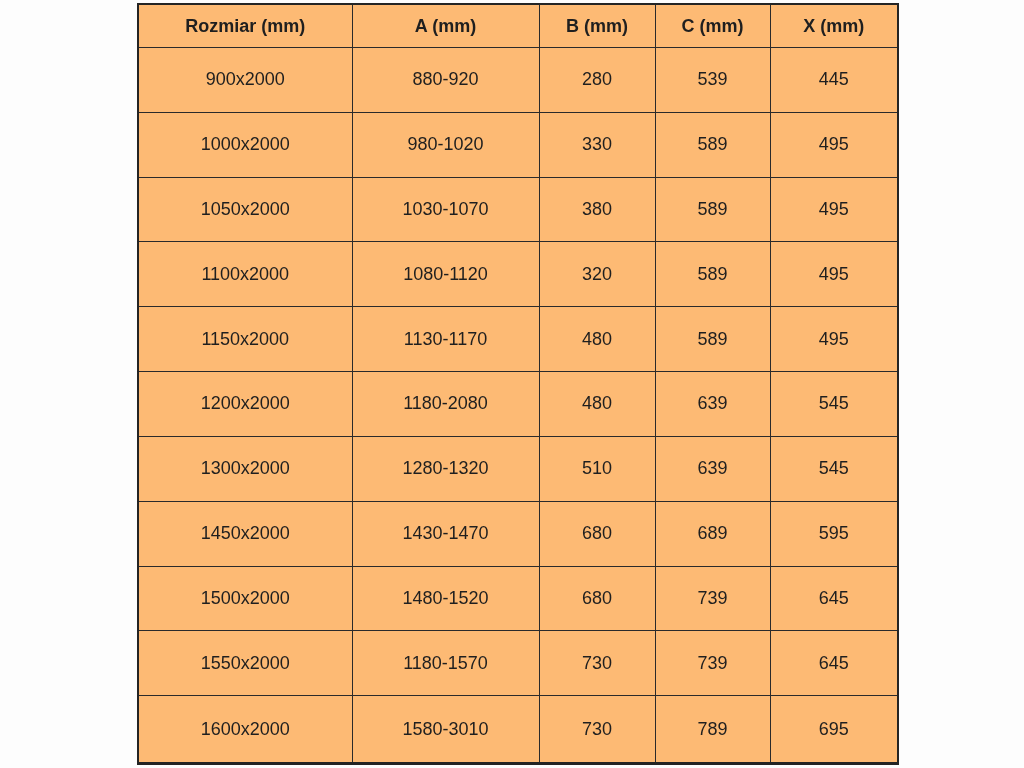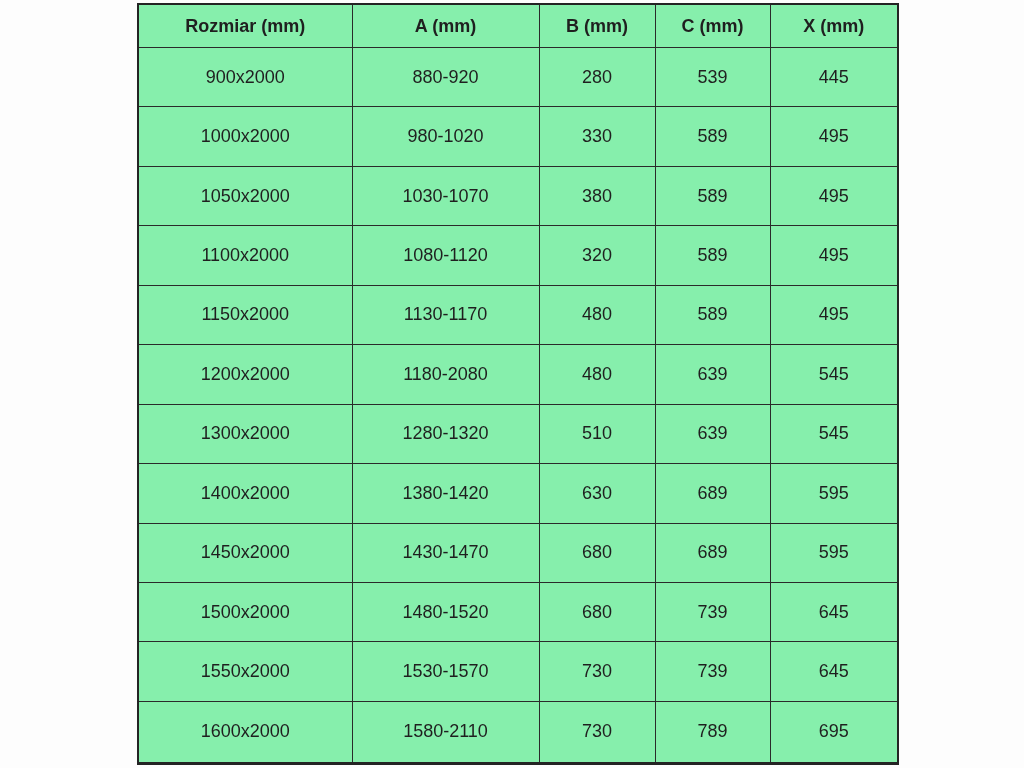--- a/index.html
+++ b/index.html
@@ -17,21 +17,21 @@
   .table-wrap {
     position: absolute;
     left: 137px;
     top: 3px;
   }
   table.size-table {
     border-collapse: collapse;
     table-layout: fixed;
     width: 760px;
     height: 762px;
-    background: #86efac;
+    background: #fdba74;
     border: 2px solid #242424;
     border-bottom-width: 3px;
   }
   table.size-table th,
   table.size-table td {
     border: 1px solid #2a2a2a;
     text-align: center;
     vertical-align: middle;
     color: #1f1f1f;
     font-size: 18px;
@@ -117,49 +117,42 @@
           <td>545</td>
         </tr>
         <tr>
           <td>1300x2000</td>
           <td>1280-1320</td>
           <td>510</td>
           <td>639</td>
           <td>545</td>
         </tr>
         <tr>
-          <td>1400x2000</td>
-          <td>1380-1420</td>
-          <td>630</td>
-          <td>689</td>
-          <td>595</td>
-        </tr>
-        <tr>
           <td>1450x2000</td>
           <td>1430-1470</td>
           <td>680</td>
           <td>689</td>
           <td>595</td>
         </tr>
         <tr>
           <td>1500x2000</td>
           <td>1480-1520</td>
           <td>680</td>
           <td>739</td>
           <td>645</td>
         </tr>
         <tr>
           <td>1550x2000</td>
-          <td>1530-1570</td>
+          <td>1180-1570</td>
           <td>730</td>
           <td>739</td>
           <td>645</td>
         </tr>
         <tr>
           <td>1600x2000</td>
-          <td>1580-2110</td>
+          <td>1580-3010</td>
           <td>730</td>
           <td>789</td>
           <td>695</td>
         </tr>
       </tbody>
   </table>
 </div>
 
 </body></html>

